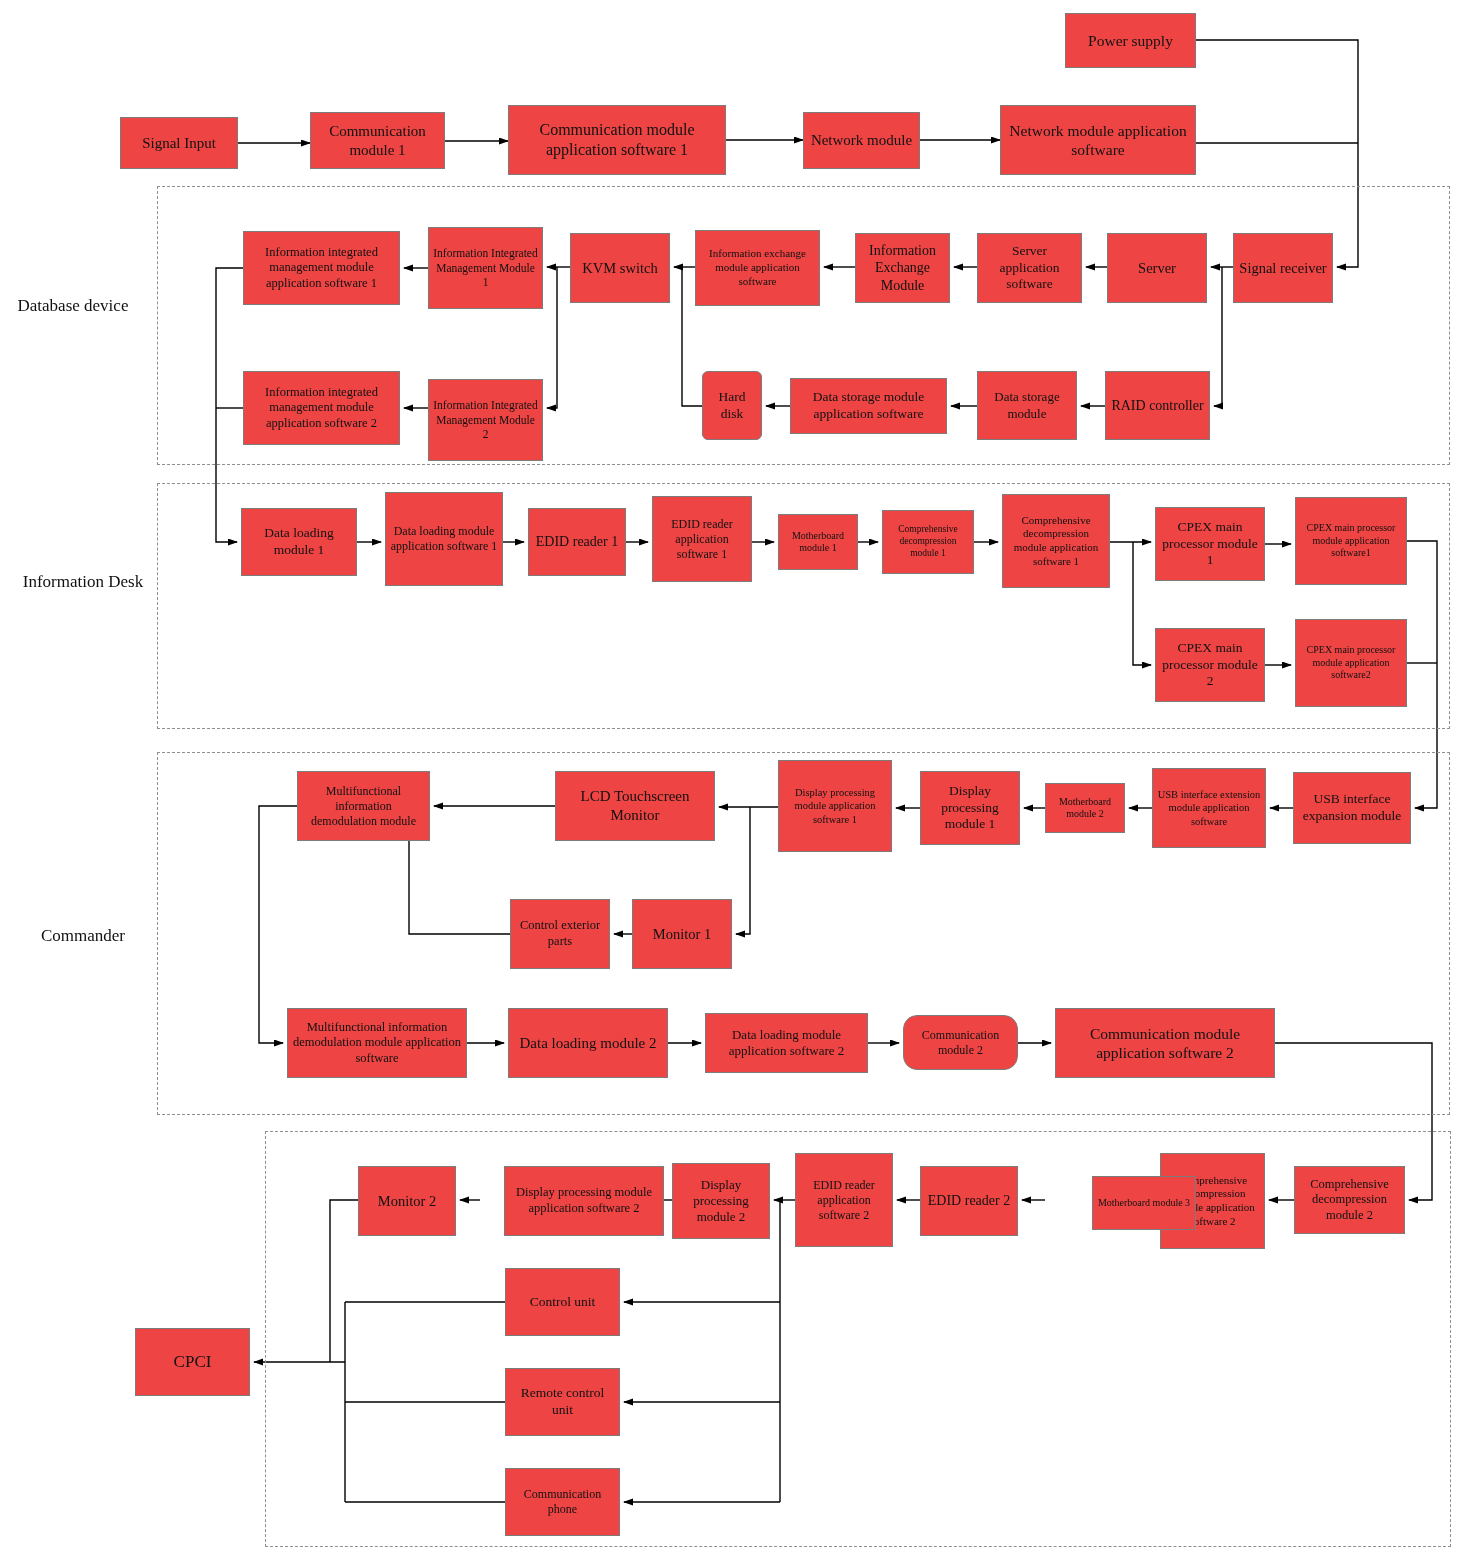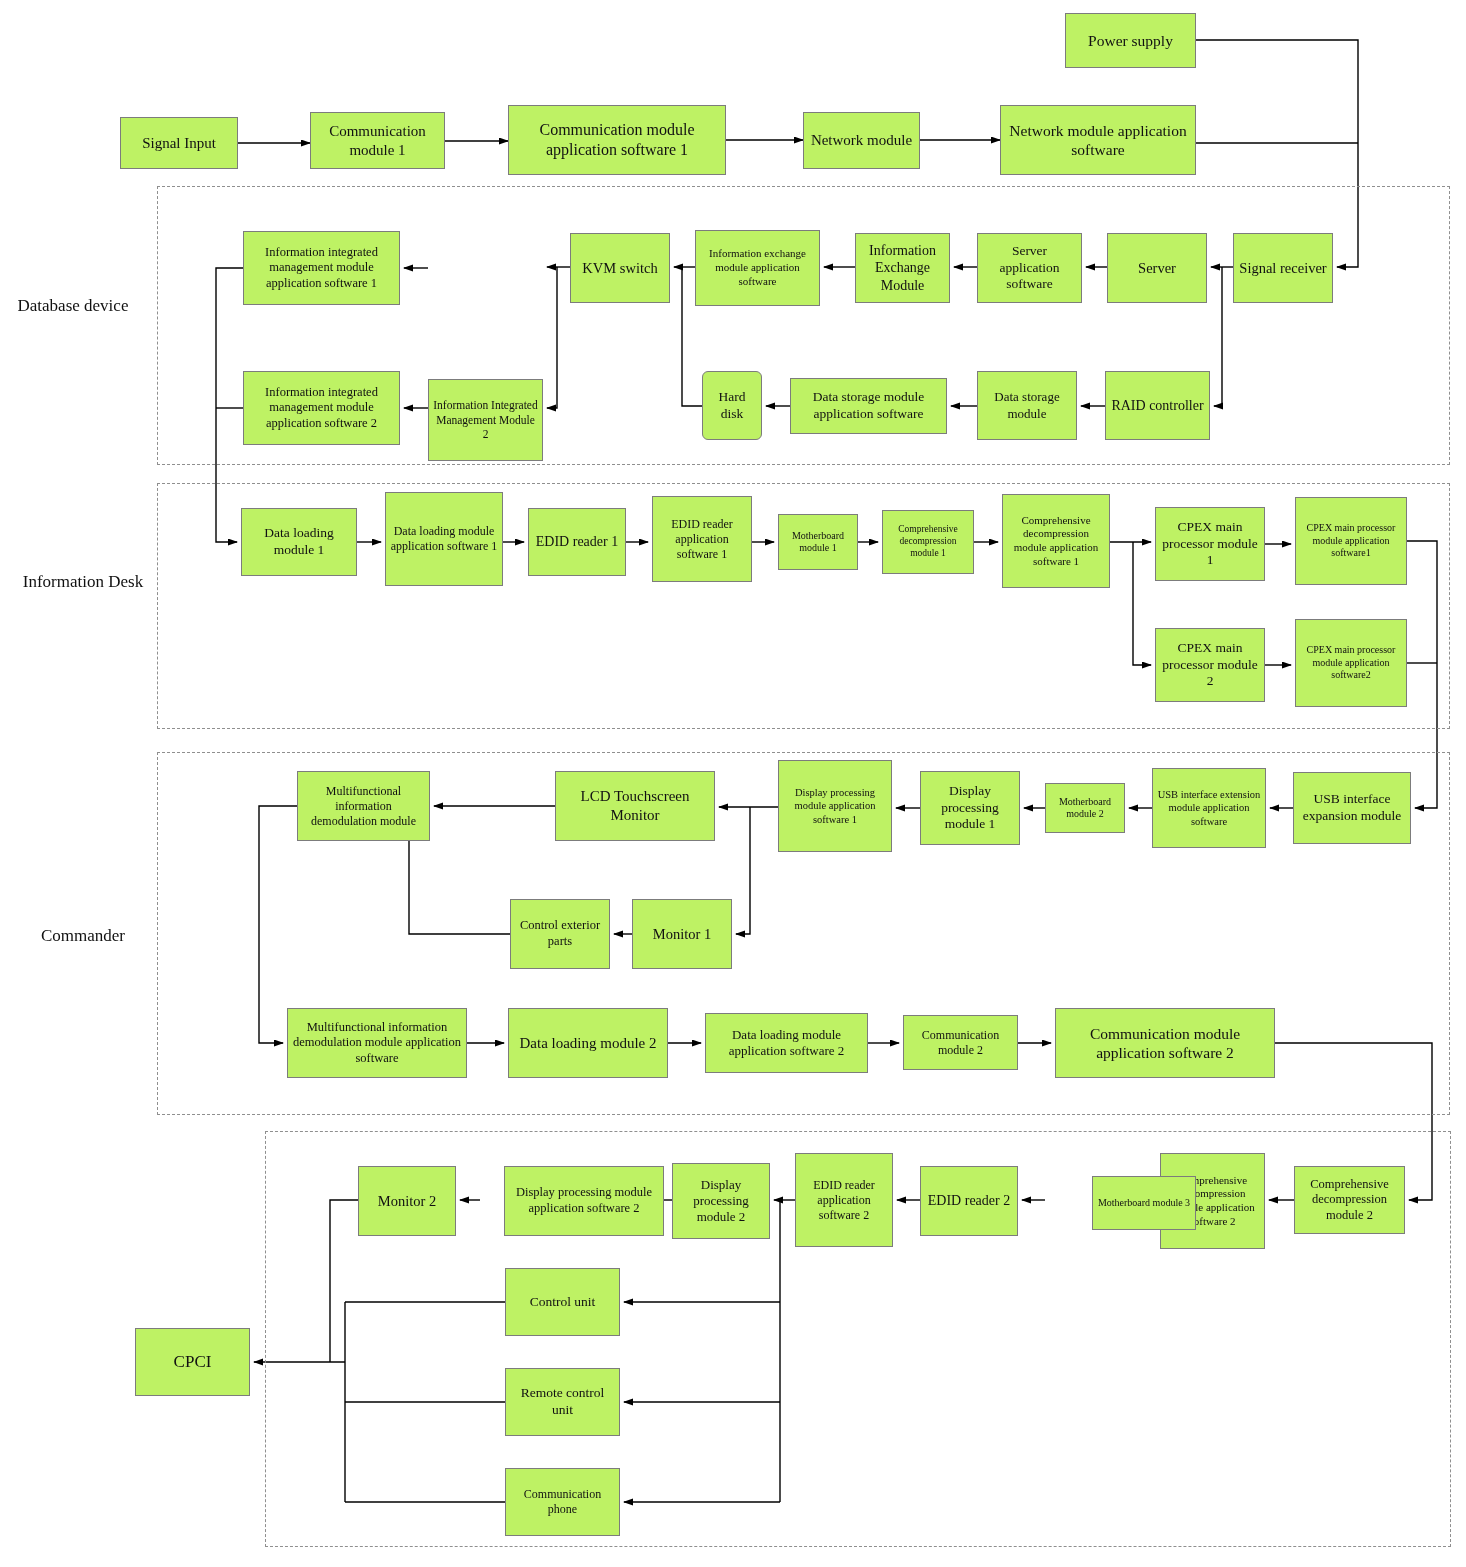--- a/index.html
+++ b/index.html
@@ -1,20 +1,20 @@
 <!DOCTYPE html>
 <html><head>
 <meta charset="utf-8">
 <style>
   html,body{margin:0;padding:0;background:#ffffff;}
   body{width:1466px;height:1567px;position:relative;font-family:"Liberation Serif","DejaVu Serif",serif;}
   #diagram{position:absolute;left:0;top:0;width:1466px;height:1567px;}
   .section{position:absolute;border:1.4px dashed #8f8f8f;background:transparent;}
   .section-label{position:absolute;color:#111;text-align:center;font-size:17px;line-height:1.65;}
-  .node{position:absolute;background:#bef264;border:1px solid #7c7c7c;color:#111;
+  .node{position:absolute;background:#ef4444;border:1px solid #7c7c7c;color:#111;
         display:flex;align-items:center;justify-content:center;text-align:center;
         line-height:1.25;padding:4px 3px;box-sizing:border-box;}
   svg#wires{position:absolute;left:0;top:0;pointer-events:none;}
   polyline{fill:none;stroke:#000;stroke-width:1.4;}
 </style>
 </head>
 <body>
 
 <div id="diagram">
   <svg id="wires" width="1466" height="1567" viewBox="0 0 1466 1567">
@@ -104,20 +104,21 @@
     <div class="node" style="left: 508px; top: 105px; width: 218px; height: 70px; font-size: 16px;">Communication module application software 1</div>
     <div class="node" style="left: 803px; top: 112px; width: 117px; height: 57px; font-size: 15px;">Network module</div>
     <div class="node" style="left: 1000px; top: 105px; width: 196px; height: 70px; font-size: 15.5px;">Network module application software</div>
     <div class="node" style="left: 1065px; top: 13px; width: 131px; height: 55px; font-size: 15.5px;">Power supply</div>
     <div class="node" style="left: 1233px; top: 233px; width: 100px; height: 70px; font-size: 14.5px;">Signal receiver</div>
     <div class="node" style="left: 1107px; top: 233px; width: 100px; height: 70px; font-size: 14.5px;">Server</div>
     <div class="node" style="left: 977px; top: 233px; width: 105px; height: 70px; font-size: 13.5px;">Server application software</div>
     <div class="node" style="left: 855px; top: 233px; width: 95px; height: 70px; font-size: 14px;">Information Exchange Module</div>
     <div class="node" style="left: 695px; top: 230px; width: 125px; height: 76px; font-size: 11px;">Information exchange module application software</div>
     <div class="node" style="left: 570px; top: 233px; width: 100px; height: 70px; font-size: 14.5px;">KVM switch</div>
+    <div class="node" style="left: 428px; top: 227px; width: 115px; height: 82px; font-size: 11.5px;">Information Integrated Management Module 1</div>
     <div class="node" style="left: 243px; top: 231px; width: 157px; height: 74px; font-size: 12.5px;">Information integrated management module application software 1</div>
     <div class="node" style="left: 1105px; top: 371px; width: 105px; height: 69px; font-size: 14px;">RAID controller</div>
     <div class="node" style="left: 977px; top: 371px; width: 100px; height: 69px; font-size: 13px;">Data storage module</div>
     <div class="node" style="left: 790px; top: 378px; width: 157px; height: 56px; font-size: 13.5px;">Data storage module application software</div>
     <div class="node" style="left: 702px; top: 371px; width: 60px; height: 69px; font-size: 13.5px; border-radius: 6px;">Hard disk</div>
     <div class="node" style="left: 428px; top: 367px; width: 115px; height: 82px; font-size: 11.5px; margin-top: 12px;">Information Integrated Management Module 2</div>
     <div class="node" style="left: 243px; top: 371px; width: 157px; height: 74px; font-size: 12.5px;">Information integrated management module application software 2</div>
     <div class="node" style="left: 241px; top: 508px; width: 116px; height: 68px; font-size: 13.5px;">Data loading module 1</div>
     <div class="node" style="left: 385px; top: 492px; width: 118px; height: 94px; font-size: 12px;">Data loading module application software 1</div>
     <div class="node" style="left: 528px; top: 508px; width: 98px; height: 68px; font-size: 14px;">EDID reader 1</div>
@@ -134,21 +135,21 @@
     <div class="node" style="left: 1045px; top: 783px; width: 80px; height: 50px; font-size: 10px;">Motherboard module 2</div>
     <div class="node" style="left: 920px; top: 771px; width: 100px; height: 74px; font-size: 13.5px;">Display processing module 1</div>
     <div class="node" style="left: 778px; top: 760px; width: 114px; height: 92px; font-size: 10.5px;">Display processing module application software 1</div>
     <div class="node" style="left: 555px; top: 771px; width: 160px; height: 70px; font-size: 15px;">LCD Touchscreen Monitor</div>
     <div class="node" style="left: 297px; top: 771px; width: 133px; height: 70px; font-size: 12px;">Multifunctional information demodulation module</div>
     <div class="node" style="left: 510px; top: 899px; width: 100px; height: 70px; font-size: 12.5px;">Control exterior parts</div>
     <div class="node" style="left: 632px; top: 899px; width: 100px; height: 70px; font-size: 14.5px;">Monitor 1</div>
     <div class="node" style="left: 287px; top: 1008px; width: 180px; height: 70px; font-size: 12.5px;">Multifunctional information demodulation module application software</div>
     <div class="node" style="left: 508px; top: 1008px; width: 160px; height: 70px; font-size: 15px;">Data loading module 2</div>
     <div class="node" style="left: 705px; top: 1013px; width: 163px; height: 60px; font-size: 13px;">Data loading module application software 2</div>
-    <div class="node" style="left: 903px; top: 1015px; width: 115px; height: 55px; font-size: 12px;">Communication module 2</div>
+    <div class="node" style="left: 903px; top: 1015px; width: 115px; height: 55px; font-size: 12px; border-radius: 14px;">Communication module 2</div>
     <div class="node" style="left: 1055px; top: 1008px; width: 220px; height: 70px; font-size: 15.5px;">Communication module application software 2</div>
     <div class="node" style="left: 1294px; top: 1166px; width: 111px; height: 68px; font-size: 12.5px;">Comprehensive decompression module 2</div>
     <div class="node" style="left: 1160px; top: 1153px; width: 105px; height: 96px; font-size: 11px;">Comprehensive decompression module application software 2</div>
     <div class="node" style="left: 1092px; top: 1176px; width: 104px; height: 54px; font-size: 10px;">Motherboard module 3</div>
     <div class="node" style="left: 920px; top: 1166px; width: 98px; height: 70px; font-size: 14px;">EDID reader 2</div>
     <div class="node" style="left: 795px; top: 1153px; width: 98px; height: 94px; font-size: 12px;">EDID reader application software 2</div>
     <div class="node" style="left: 672px; top: 1163px; width: 98px; height: 76px; font-size: 13px;">Display processing module 2</div>
     <div class="node" style="left: 480px; top: 1166px; width: 160px; height: 70px; font-size: 12.5px; margin-left: 24px;">Display processing module application software 2</div>
     <div class="node" style="left: 358px; top: 1166px; width: 98px; height: 70px; font-size: 14.5px;">Monitor 2</div>
     <div class="node" style="left: 505px; top: 1268px; width: 115px; height: 68px; font-size: 13.5px;">Control unit</div>

